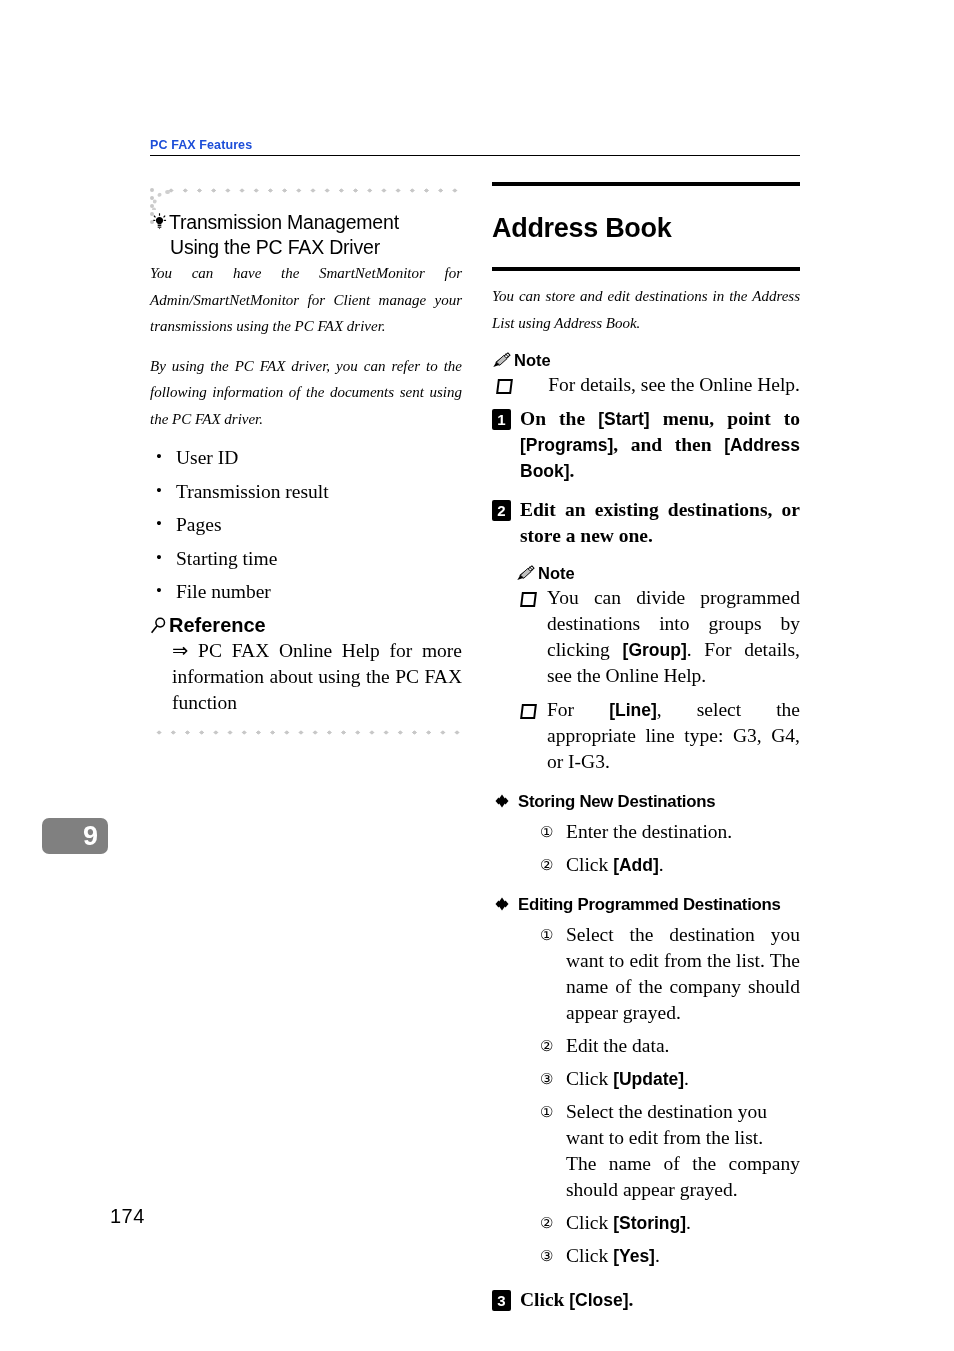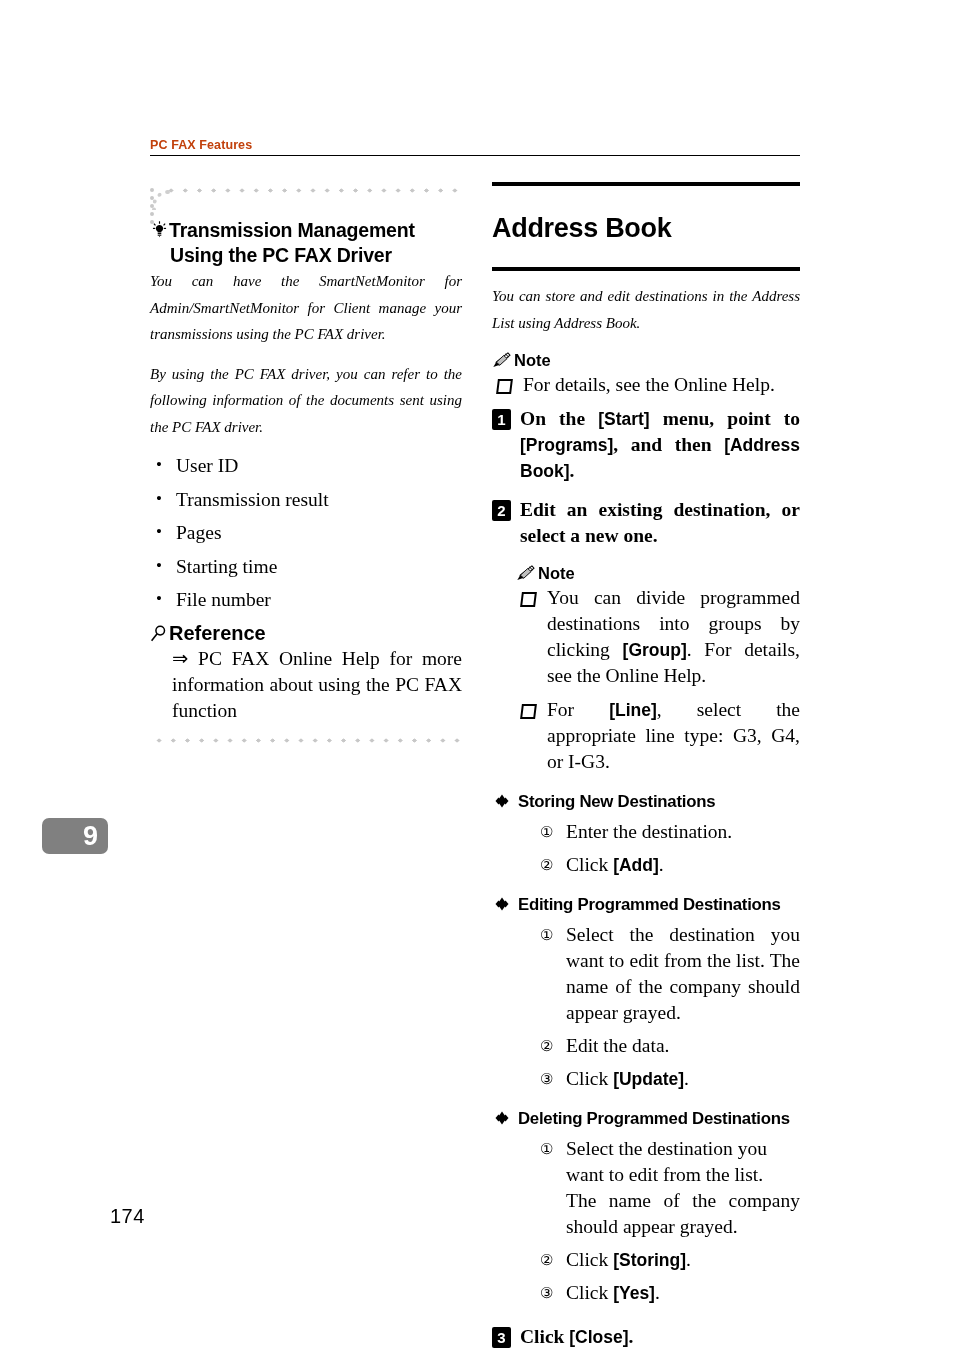--- a/index.html
+++ b/index.html
@@ -21,21 +21,21 @@
     position: absolute;
     left: 150px;
     top: 138px;
     width: 650px;
   }
   #running-head .rh-text {
     font-family: "Liberation Sans", sans-serif;
     font-size: 12.5px;
     font-weight: 600;
     letter-spacing: 0.1px;
-    color: #c2410c;
+    color: #1d4ed8;
     padding-bottom: 3px;
   }
   #running-head .rh-rule {
     border-bottom: 1.4px solid #000;
     width: 650px;
   }
 
   
   #chapter-tab {
     position: absolute;
@@ -119,25 +119,25 @@
     border-left: 4px dotted #cfcfcf;
     border-top: 4px dotted #cfcfcf;
     border-top-left-radius: 16px;
   }
   .tip-dots-bottom {
     margin-top: 14px;
   }
 
   .tip-title {
     font-family: "Liberation Sans", sans-serif;
-    font-weight: bold;
+    font-weight: normal;
     font-size: 19.5px;
     line-height: 25px;
     letter-spacing: -0.2px;
-    margin-top: 18px;
+    margin-top: 10px;
     padding-left: 0px;
   }
   .tip-title .tip-title-line2 {
     display: block;
     padding-left: 20px;
   }
   .bulb-icon {
     display: inline-block;
     width: 19px;
     height: 19px;
@@ -242,21 +242,21 @@
   }
   ul.note-list.indent { padding-left: 24px; }
   ul.note-list li {
     font-size: 19.5px;
     line-height: 26px;
     position: relative;
     padding-left: 31px;
     margin-bottom: 8px;
     text-align: justify;
   }
-  ul.note-list li.nojust { text-align: left; }
+  ul.note-list li.nojust { text-align: right; }
   ul.note-list li::before {
     content: "";
     position: absolute;
     left: 5px;
     top: 7px;
     width: 11px;
     height: 11px;
     border: 2.2px solid #000;
     transform: skewX(-7deg);
   }
@@ -427,21 +427,21 @@
     <li class="nojust">For details, see the Online Help.</li>
   </ul>
 
   <div class="step">
     <span class="step-num">1</span>
     <span>On the <span class="kb">[Start]</span> menu, point to <span class="kb">[Programs]</span>, and then <span class="kb">[Address Book]</span>.</span>
   </div>
 
   <div class="step">
     <span class="step-num">2</span>
-    <span>Edit an existing destination, or select a new one.</span>
+    <span>Edit an existing destinations, or store a new one.</span>
   </div>
 
   <div class="note-head indent">
     <span class="pencil-icon">
       <svg viewBox="0 0 20 17" width="19" height="16" aria-hidden="true">
         <g>
           <path d="M16.8 1.0 L19.0 3.3 L7.4 13.8 L4.3 11.0 Z" fill="#fff" stroke="#000" stroke-width="1.1"></path>
           <path d="M4.3 11.0 L7.4 13.8 L1.3 16.0 Z" fill="#000"></path>
           <path d="M14.0 2.0 L17.6 5.3" stroke="#000" stroke-width="1"></path>
           <path d="M12.3 3.8 L16.0 7.0 L8.2 14.0 L4.6 10.8 Z" fill="#bfbfbf" stroke="#000" stroke-width="0.9"></path>
@@ -493,30 +493,20 @@
     <li class="nojust">
       <span class="cnum">②</span>
       <span>Edit the data.</span>
     </li>
     <li class="nojust">
       <span class="cnum">③</span>
       <span>Click <span class="kb">[Update]</span>.</span>
     </li>
   </ol>
 
-  <div class="sub-head">
-    <span class="diamond-icon">
-      <svg viewBox="0 0 16 16" width="16" height="16" aria-hidden="true">
-        <polygon points="8,1.5 12.5,8 8,14.5 3.5,8" fill="#000"></polygon>
-        <polygon points="1.5,8 4.5,4.5 7.5,8 4.5,11.5" fill="#000"></polygon>
-        <polygon points="14.5,8 11.5,4.5 8.5,8 11.5,11.5" fill="#000"></polygon>
-      </svg>
-    </span>
-    <span>Deleting Programmed Destinations</span>
-  </div>
   <ol class="circ-list">
     <li>
       <span class="cnum">①</span>
       <span class="subline nojust">Select the destination you want to edit from the list.</span>
       <span class="subline">The name of the company should appear grayed.</span>
     </li>
     <li class="nojust">
       <span class="cnum">②</span>
       <span>Click <span class="kb">[Storing]</span>.</span>
     </li>

